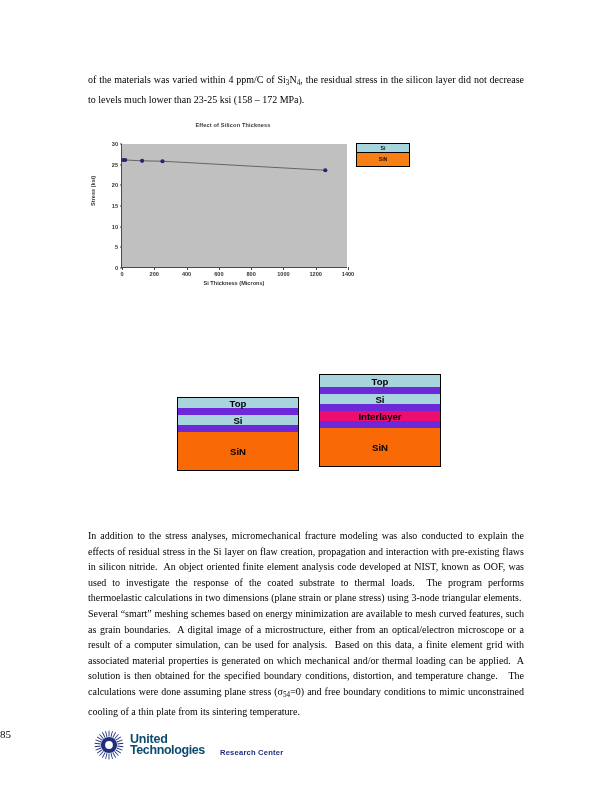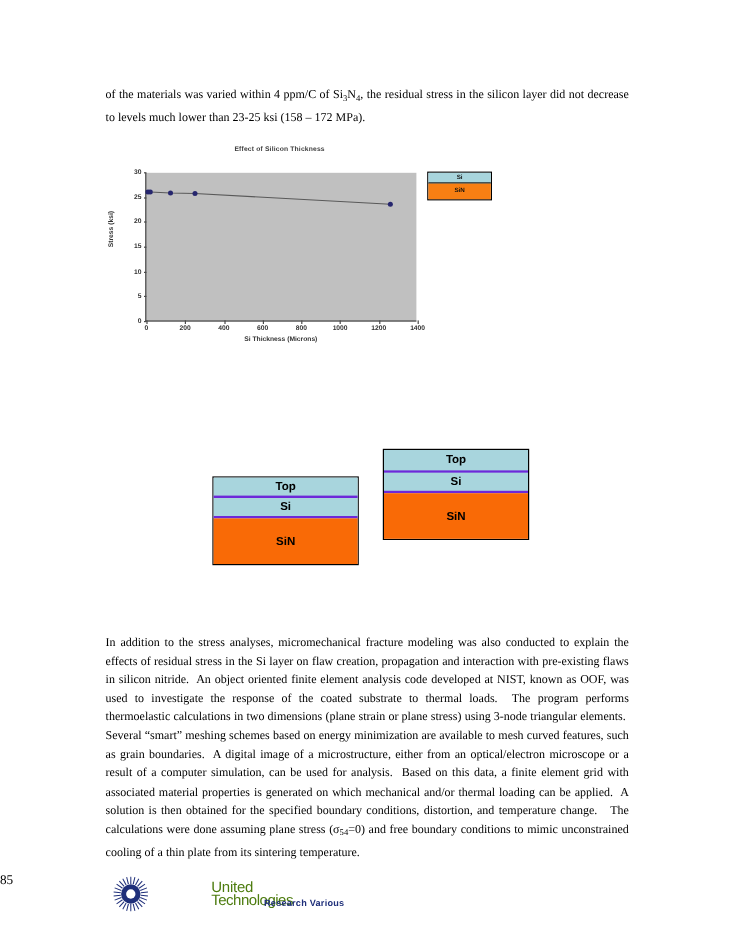--- a/index.html
+++ b/index.html
@@ -196,21 +196,21 @@
     font-family: "Liberation Sans", sans-serif;
     font-weight: bold;
     font-size: 9.6px;
     color: #000;
     text-align: center;
     display: flex;
     align-items: center;
     justify-content: center;
     box-sizing: border-box;
   }
-  .layer-div { border-bottom: 2px solid #6d28d9; }
+  .layer-div { border-bottom: 7px solid #6d28d9; }
 
   #stack-left  { left: 89px; top: 25px;  width: 120px; }
   #stack-right { left: 231px; top: 2px;  width: 120px; }
 
   
   #footer {
     position: absolute;
     left: 0;
     top: 724px;
     width: 612px;
@@ -229,26 +229,25 @@
     position: absolute;
     left: 94px;
     top: 6px;
     display: flex;
     align-items: center;
     gap: 6px;
   }
   #logo-mark { width: 30px; height: 30px; display: block; }
   #logo-wordmark {
     font-family: "Liberation Sans", sans-serif;
-    font-weight: normal;
+    font-weight: bold;
     font-size: 12.5px;
     line-height: 11.5px;
-    color: #4d7c0f;
+    color: #0c4a6e;
     letter-spacing: -0.2px;
-    margin-left: 46px;
   }
   #logo-wordmark .l2 { letter-spacing: -0.4px; }
   #research-center {
     position: absolute;
     left: 220px;
     top: 24px;
     font-family: "Liberation Sans", sans-serif;
     font-weight: bold;
     font-size: 7.6px;
     color: #1f2f7a;
@@ -324,20 +323,21 @@
 
   <div id="arch-figure">
     <div class="stack" id="stack-left">
         <div class="layer layer-div" style="background: rgb(168, 213, 221); height: 17px;">Top</div>
         <div class="layer layer-div" style="background: rgb(168, 213, 221); height: 17px;">Si</div>
         <div class="layer" style="background: rgb(249, 106, 6); height: 38px;">SiN</div>
       </div>
     <div class="stack" id="stack-right">
         <div class="layer layer-div" style="background: rgb(168, 213, 221); height: 19px;">Top</div>
         <div class="layer layer-div" style="background: rgb(168, 213, 221); height: 17px;">Si</div>
+        <div class="layer layer-div" style="background: rgb(236, 13, 110); height: 17px;">Interlayer</div>
         <div class="layer" style="background: rgb(249, 106, 6); height: 38px;">SiN</div>
       </div>
   </div>
 
 
   <div class="bodytext" id="body-paragraph" style="top:528px;">
     <p>In addition to the stress
       analyses, micromechanical fracture modeling was also conducted to explain the effects of
       residual stress in the Si layer on flaw creation, propagation and interaction with
       pre-existing flaws in silicon nitride.&nbsp; An object oriented finite element analysis
@@ -391,16 +391,16 @@
           </g>
         <circle cx="50" cy="50" r="27" fill="#1f2f7a"></circle>
         <circle cx="50" cy="50" r="13" fill="#ffffff"></circle>
       </svg>
       <div id="logo-wordmark">
         <div class="l1">United</div>
         <div class="l2">Technologies</div>
       </div>
     </div>
 
-    <div id="research-center">Research Various</div>
+    <div id="research-center">Research Center</div>
   </div>
 
 </div>
 
 </body></html>

